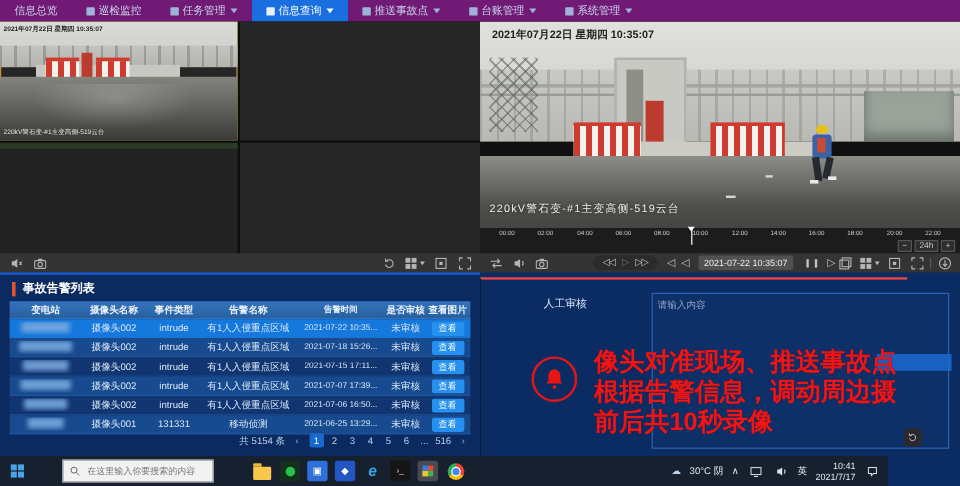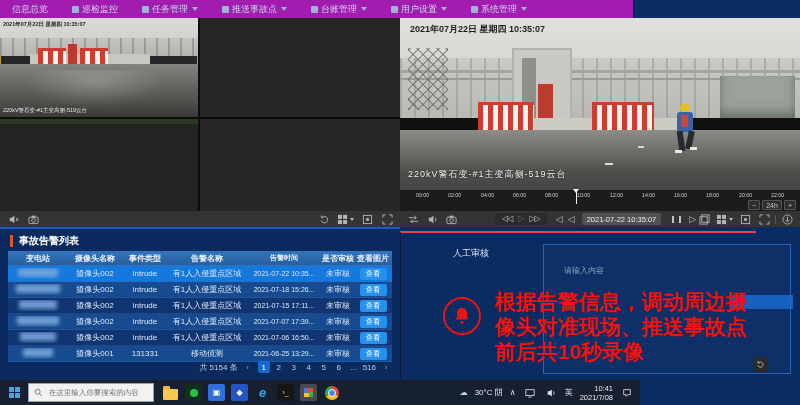--- a/index.html
+++ b/index.html
@@ -1,19 +1,19 @@
 <!DOCTYPE html>
 <html><head>
 <meta charset="utf-8">
 <style>
   html,body{margin:0;padding:0;background:#000;}
   .stage{position:relative;width:800px;height:405px;overflow:hidden;
          font-family:"Liberation Sans","DejaVu Sans",sans-serif;background:#0b2c63;}
   
-  .nav{position:absolute;left:0;top:0;width:633px;height:18px;background:#a21caf;
+  .nav{position:absolute;left:0;top:0;width:800px;height:18px;background:#701a75;
        display:flex;align-items:stretch;font-size:9px;color:#c9d6ec;}
   .nav-item{display:flex;align-items:center;gap:3px;padding:0 12px;white-space:nowrap;cursor:pointer;}
   .nav-item.active{background:#1a6fe0;color:#fff;}
   .nav-ic{width:7px;height:7px;background:#9db4d8;border-radius:1px;display:inline-block;}
   .nav-item.active .nav-ic{background:#e8f0fb;}
   .caret{width:0;height:0;border-left:3px solid transparent;border-right:3px solid transparent;
          border-top:4px solid #9db4d8;display:inline-block;margin-left:1px;}
   .nav-item.active .caret{border-top-color:#fff;}
   
   .wall{position:absolute;left:0;top:18px;width:400px;height:193px;background:#0d0d0d;}
@@ -75,33 +75,33 @@
            padding:1px 6px;cursor:pointer;}
   .pager{position:absolute;right:8px;top:132px;display:flex;align-items:center;gap:4px;
          color:#bcd0ec;font-size:8px;}
   .pg{min-width:12px;height:12px;display:flex;align-items:center;justify-content:center;
       border-radius:2px;cursor:pointer;}
   .pg.active{background:#1769cf;color:#fff;}
   .pg.nav-arrow{color:#8fa9cf;}
   
   .rev-label{position:absolute;left:52px;top:14px;color:#dce8f8;font-size:9px;}
   .rev-box{position:absolute;left:142px;top:11px;width:248px;height:130px;background:#0d3068;
-           border:1px solid #2d62b4;color:#c9d8ef;font-size:8px;padding:20px;box-sizing:border-box;
+           border:1px solid #2d62b4;color:#c9d8ef;font-size:8px;padding:4px;box-sizing:border-box;
            font-family:"Liberation Sans","DejaVu Sans",sans-serif;resize:none;outline:none;}
   .rev-box::placeholder{color:#8fa3c4;font-size:8px;}
   .bell-badge{position:absolute;left:42px;top:64px;width:38px;height:38px;border:2.5px solid #e81515;
               border-radius:50%;box-sizing:border-box;display:flex;align-items:center;justify-content:center;}
   .ann{position:absolute;left:94px;top:56px;width:300px;color:#f01414;font-size:21px;line-height:25px;
        font-weight:bold;text-shadow:0 0 1px rgba(120,0,0,.5);white-space:nowrap;}
   .uihl{position:absolute;left:330px;top:62px;width:62px;height:14px;background:#1b6ad0;opacity:.85;}
   .float-widget{position:absolute;left:352px;top:124px;width:15px;height:15px;background:#2a2a2e;
                 border-radius:3px;display:flex;align-items:center;justify-content:center;}
   
-  .taskbar{position:absolute;left:0;top:380px;width:640px;height:25px;background:#16202e;
-           display:flex;align-items:center;color:#e6e9ee;font-size:8px;}
+  .taskbar{position:absolute;left:0;top:380px;width:740px;height:25px;background:#16202e;
+           display:flex;align-items:center;color:#e6e9ee;font-size:8px;gap:24px;}
   .startbtn{width:28px;height:25px;display:flex;align-items:center;justify-content:center;cursor:pointer;}
   .winlogo{display:grid;grid-template-columns:5px 5px;grid-template-rows:5px 5px;gap:1px;}
   .winlogo i{background:#4aa3e8;}
   .searchbox{width:126px;height:19px;background:#f2f2f2;border:1px solid #9aa0a6;display:flex;
              align-items:center;gap:4px;padding:0 5px;box-sizing:border-box;}
   .searchbox input{border:none;background:transparent;outline:none;width:100px;font-size:7.5px;color:#444;
              font-family:"Liberation Sans","DejaVu Sans",sans-serif;}
   .apps{display:flex;align-items:center;gap:6px;margin-left:8px;}
   .app{width:17px;height:17px;border-radius:2px;display:flex;align-items:center;justify-content:center;
        font-size:10px;font-weight:bold;cursor:pointer;}
@@ -127,33 +127,33 @@
       </div>
       <div class="nav-item">
         <span class="nav-ic"></span>
         <span>巡检监控</span>
       </div>
       <div class="nav-item">
         <span class="nav-ic"></span>
         <span>任务管理</span>
         <span class="caret"></span>
       </div>
+      <div class="nav-item active">
+        <span class="nav-ic"></span>
+        <span>信息查询</span>
+        <span class="caret"></span>
+      </div>
       <div class="nav-item">
         <span class="nav-ic"></span>
         <span>推送事故点</span>
         <span class="caret"></span>
       </div>
       <div class="nav-item">
         <span class="nav-ic"></span>
         <span>台账管理</span>
-        <span class="caret"></span>
-      </div>
-      <div class="nav-item">
-        <span class="nav-ic"></span>
-        <span>用户设置</span>
         <span class="caret"></span>
       </div>
       <div class="nav-item">
         <span class="nav-ic"></span>
         <span>系统管理</span>
         <span class="caret"></span>
       </div>
     </div>
 
   <div class="wall">
@@ -431,22 +431,22 @@
     <div class="rev-label">人工审核</div>
     <textarea class="rev-box" placeholder="请输入内容" style=""></textarea>
     <div class="uihl"></div>
     <div class="bell-badge">
       <svg width="20" height="20" viewBox="0 0 20 20">
           <path d="M10 2c-3 0-5 2.2-5 5v4l-1.6 2.6h13.2L15 11V7c0-2.8-2-5-5-5z" fill="#e81515"></path>
           <circle cx="10" cy="16.6" r="1.6" fill="#e81515"></circle>
         </svg>
     </div>
     <div class="ann">
+      <div>像头对准现场、推送事故点</div>
       <div>根据告警信息，调动周边摄</div>
-      <div>像头对准现场、推送事故点</div>
       <div>前后共10秒录像</div>
     </div>
     <div class="float-widget">
       <svg width="9" height="9" viewBox="0 0 12 12">
           <path d="M2.5 7a3.5 3.5 0 1 0 1-3.4" fill="none" stroke="#cfcfcf"></path>
           <path d="M2.5 1.5v2.5H5" fill="none" stroke="#cfcfcf"></path>
         </svg>
     </div>
   </div>
 
@@ -496,21 +496,21 @@
       </span>
       <span class="ib">
         <svg width="10" height="10" viewBox="0 0 12 12">
             <path d="M2 4h2l3-2v8l-3-2H2z" fill="#dfe3e8"></path>
             <path d="M9 4a3 3 0 0 1 0 4" fill="none" stroke="#dfe3e8"></path>
           </svg>
       </span>
       <span class="sm">英</span>
       <span class="clockblk">
         <div>10:41</div>
-        <div>2021/7/08</div>
+        <div>2021/7/17</div>
       </span>
       <span class="ib">
         <svg width="10" height="10" viewBox="0 0 12 12">
             <path d="M2 2h8v6H7l-2 2V8H2z" fill="none" stroke="#dfe3e8"></path>
           </svg>
       </span>
     </div>
   </div>
 
 </div>

